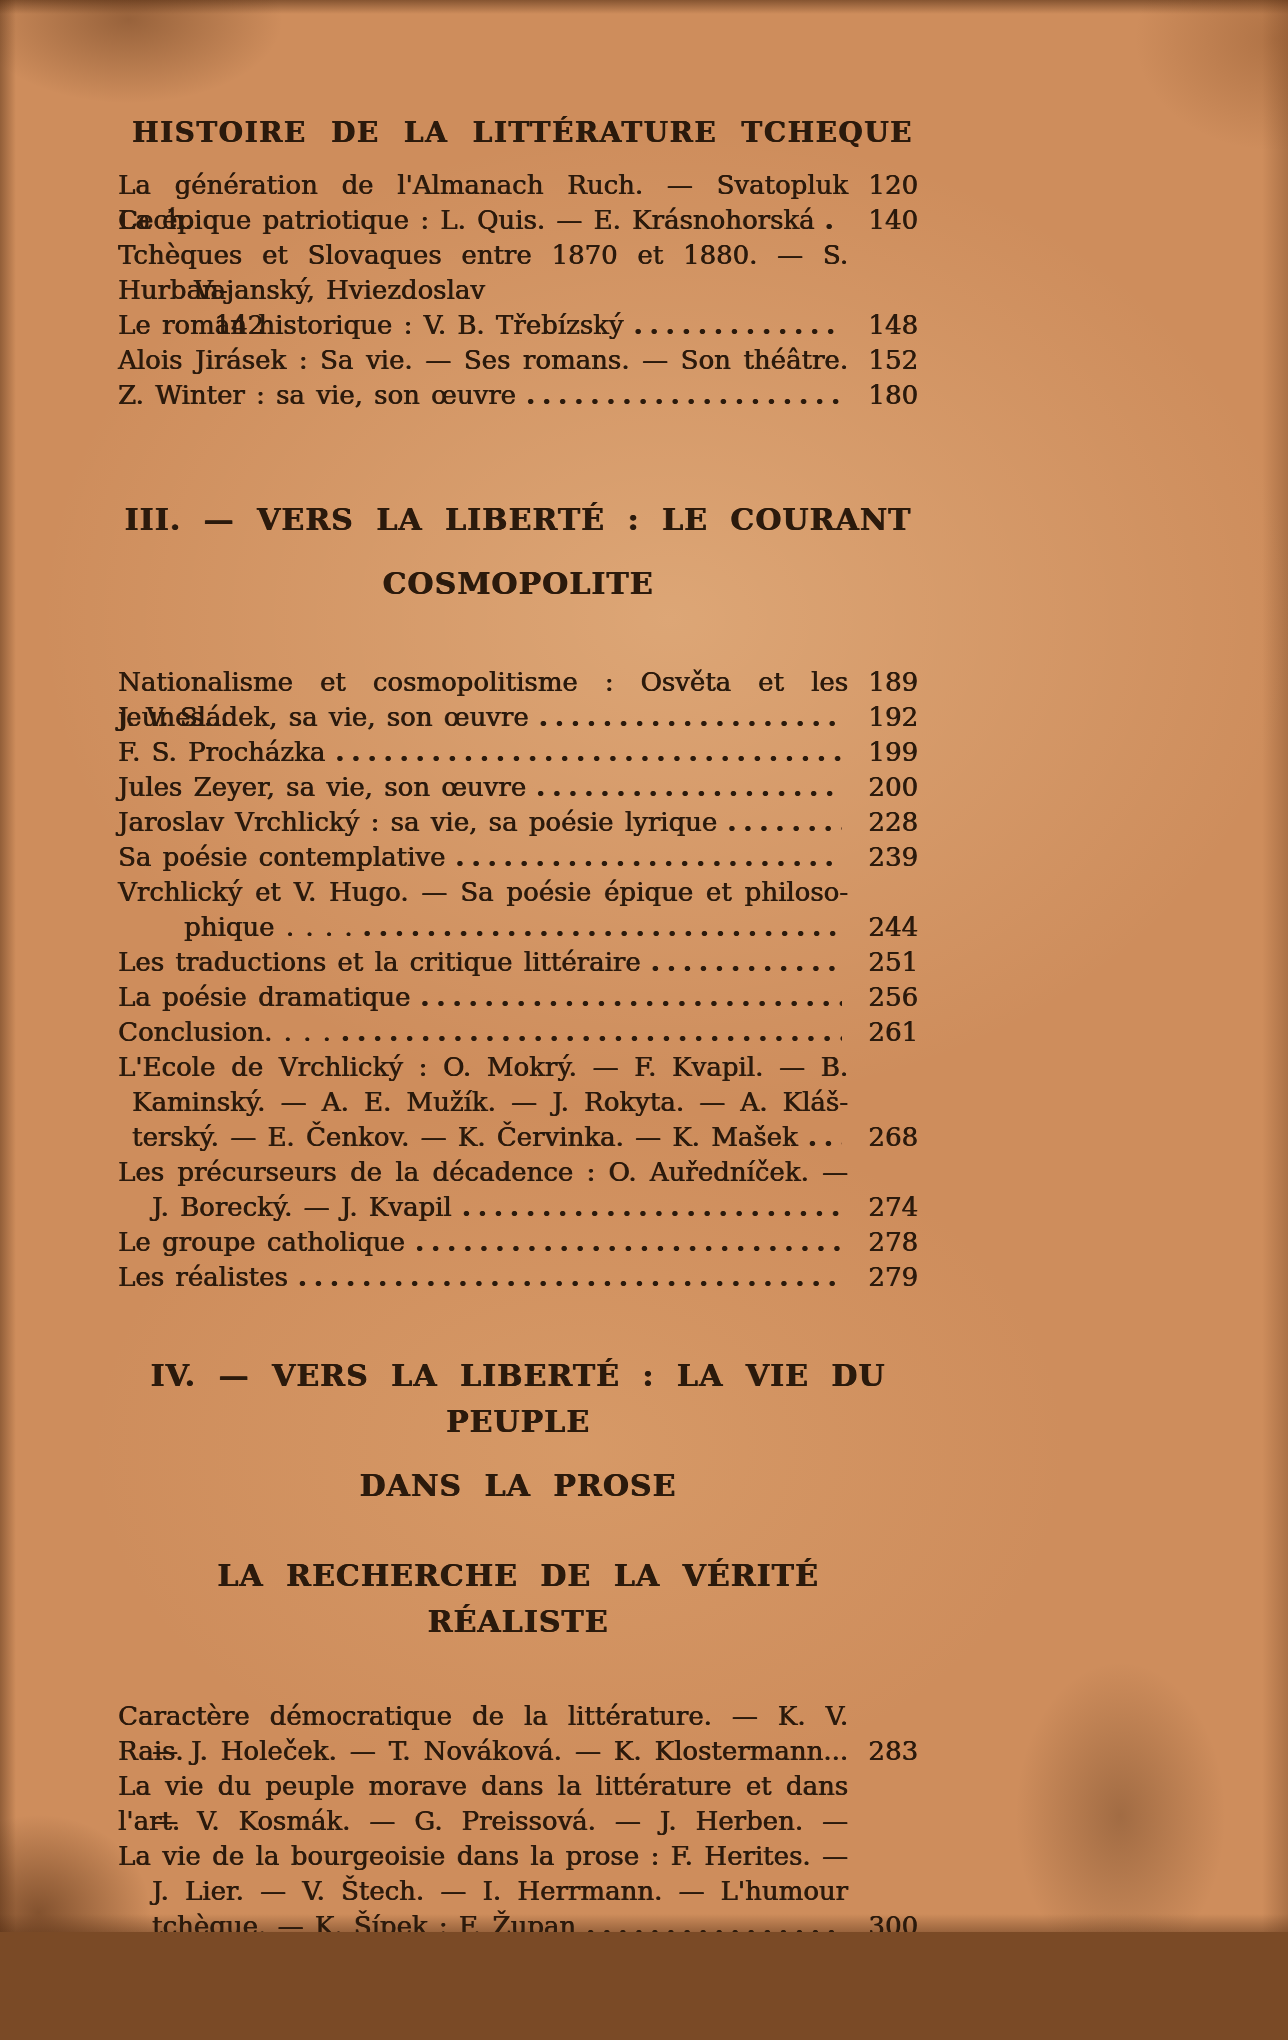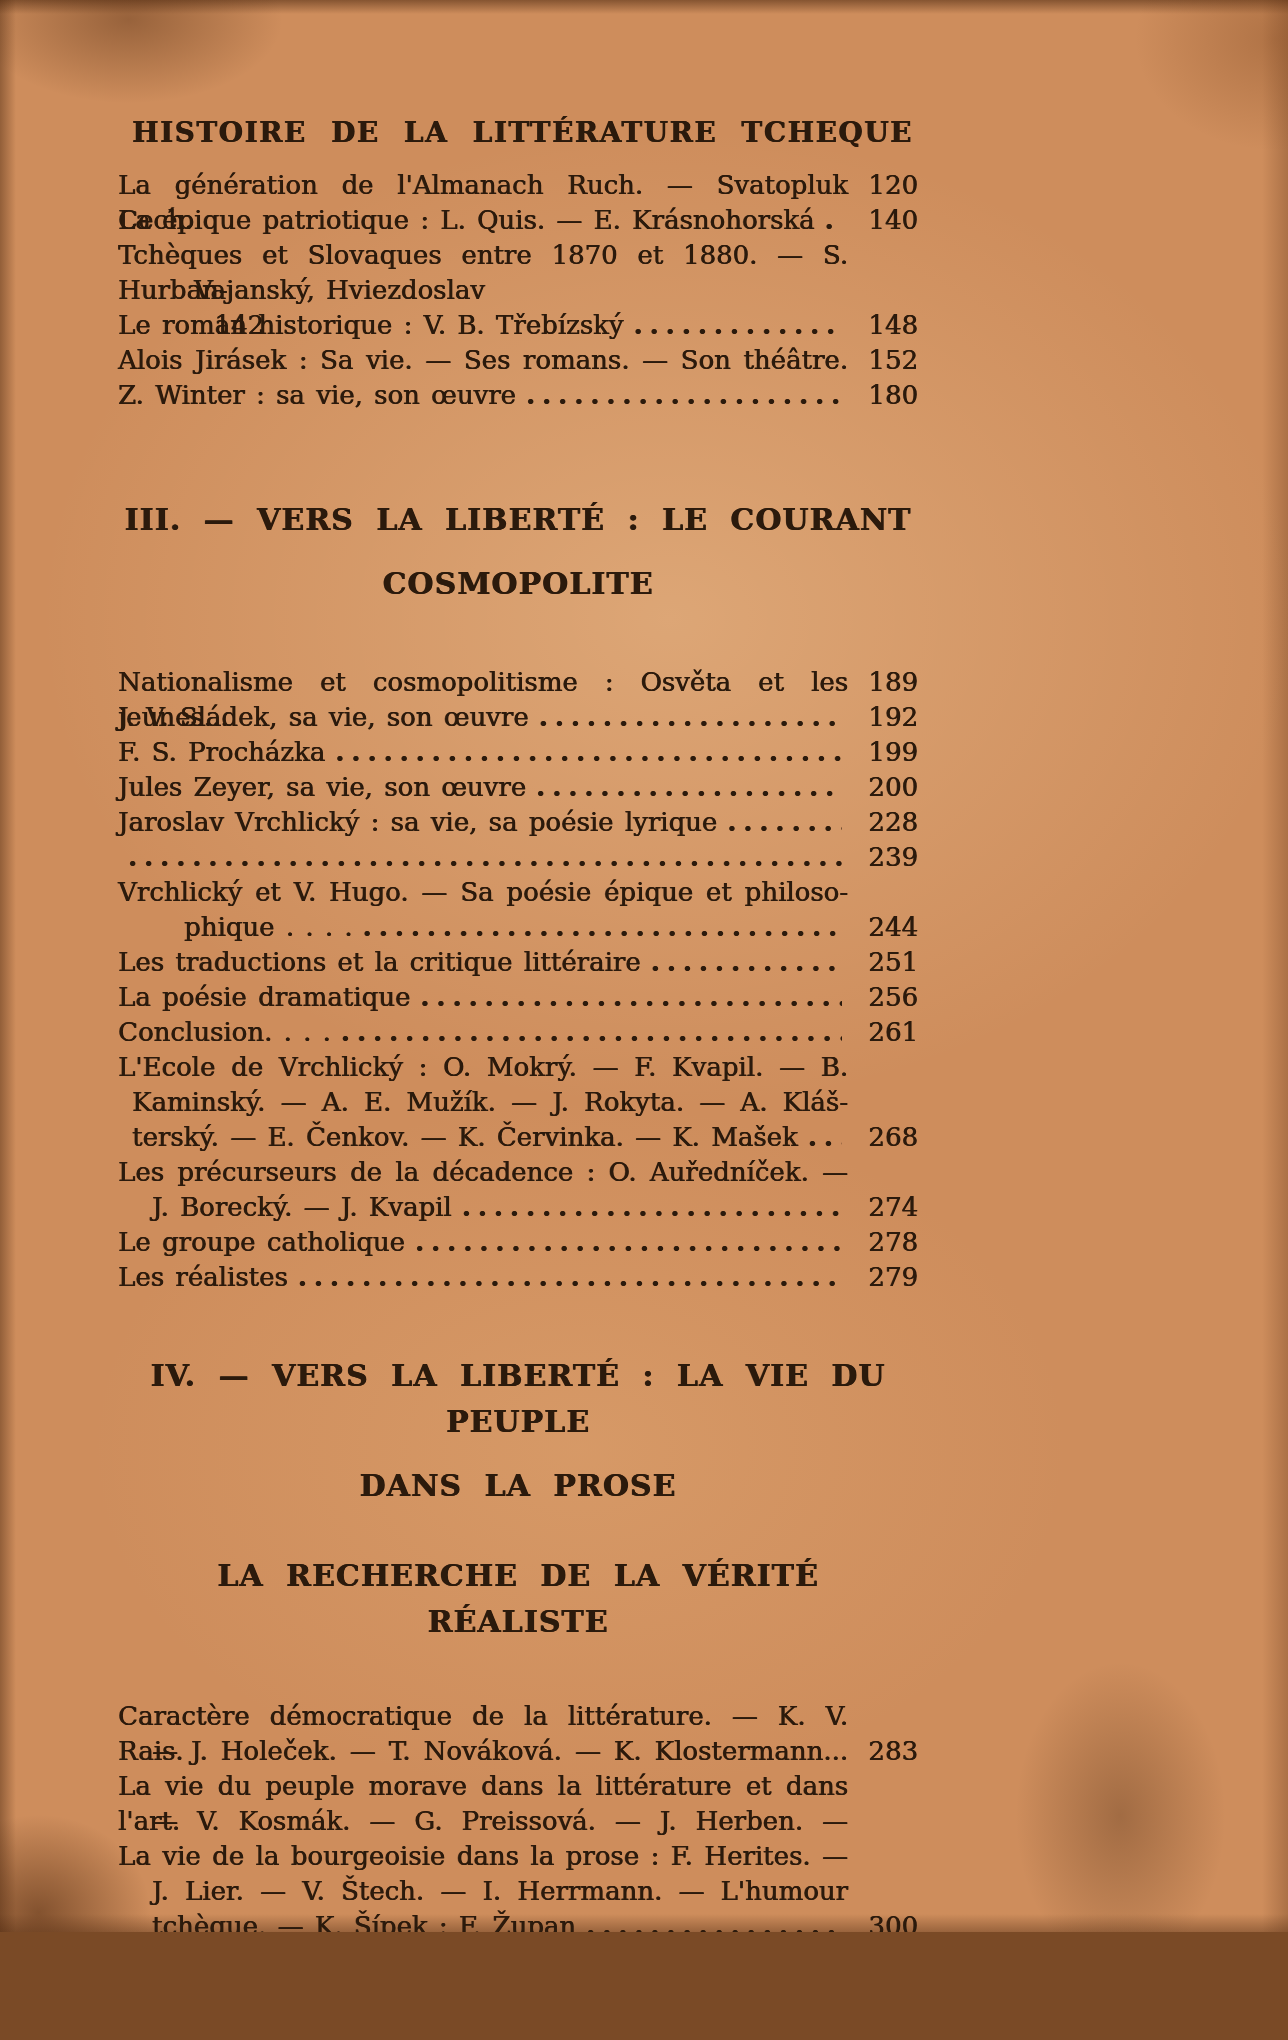--- a/index.html
+++ b/index.html
@@ -141,20 +141,21 @@
             <span class="txt">Jules Zeyer, sa vie, son œuvre</span>
             <span class="leader"></span>
             <span class="pagenum">200</span>
           </div>
           <div class="line">
             <span class="txt">Jaroslav Vrchlický : sa vie, sa poésie lyrique</span>
             <span class="leader"></span>
             <span class="pagenum">228</span>
           </div>
           <div class="line">
+            <span class="txt">Sa poésie contemplative</span>
             <span class="leader"></span>
             <span class="pagenum">239</span>
           </div>
           <div class="line fill">
             <span class="txt">Vrchlický et V. Hugo. — Sa poésie épique et philoso-</span>
             <span class="pagenum"></span>
           </div>
           <div class="line" style="padding-left: 66px;">
             <span class="txt">phique . . . .</span>
             <span class="leader"></span>

